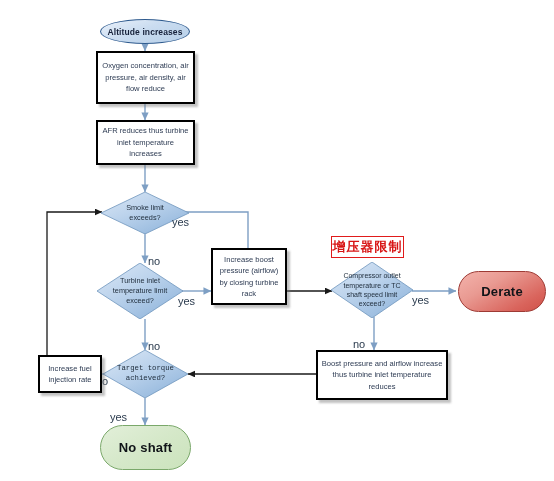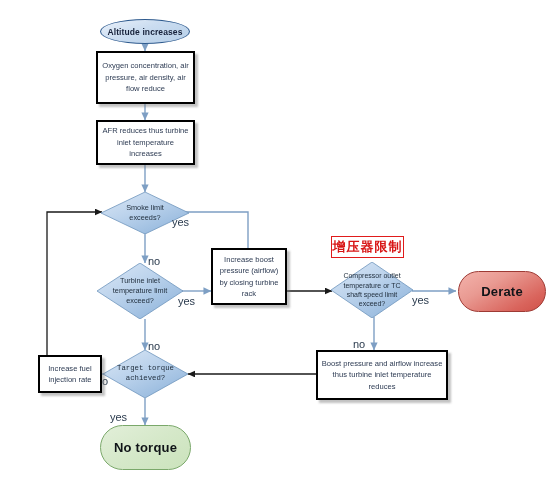--- a/index.html
+++ b/index.html
@@ -246,16 +246,16 @@
 
   <div class="node process" style="left:10px; top:355px; width:64px; height:38px;margin-left:28px;">
     <span>Increase fuel injection rate</span>
   </div>
 
   <div class="node process" style="left:316px; top:350px; width:132px; height:50px;">
     <span>Boost pressure and airflow increase thus turbine inlet temperature reduces</span>
   </div>
 
   <div class="node result result-noderate" style="left:100px; top:425px; width:91px; height:45px;">
-    <span>No torque</span>
+    <span>No shaft</span>
   </div>
 
 </div>
 
 </body></html>

